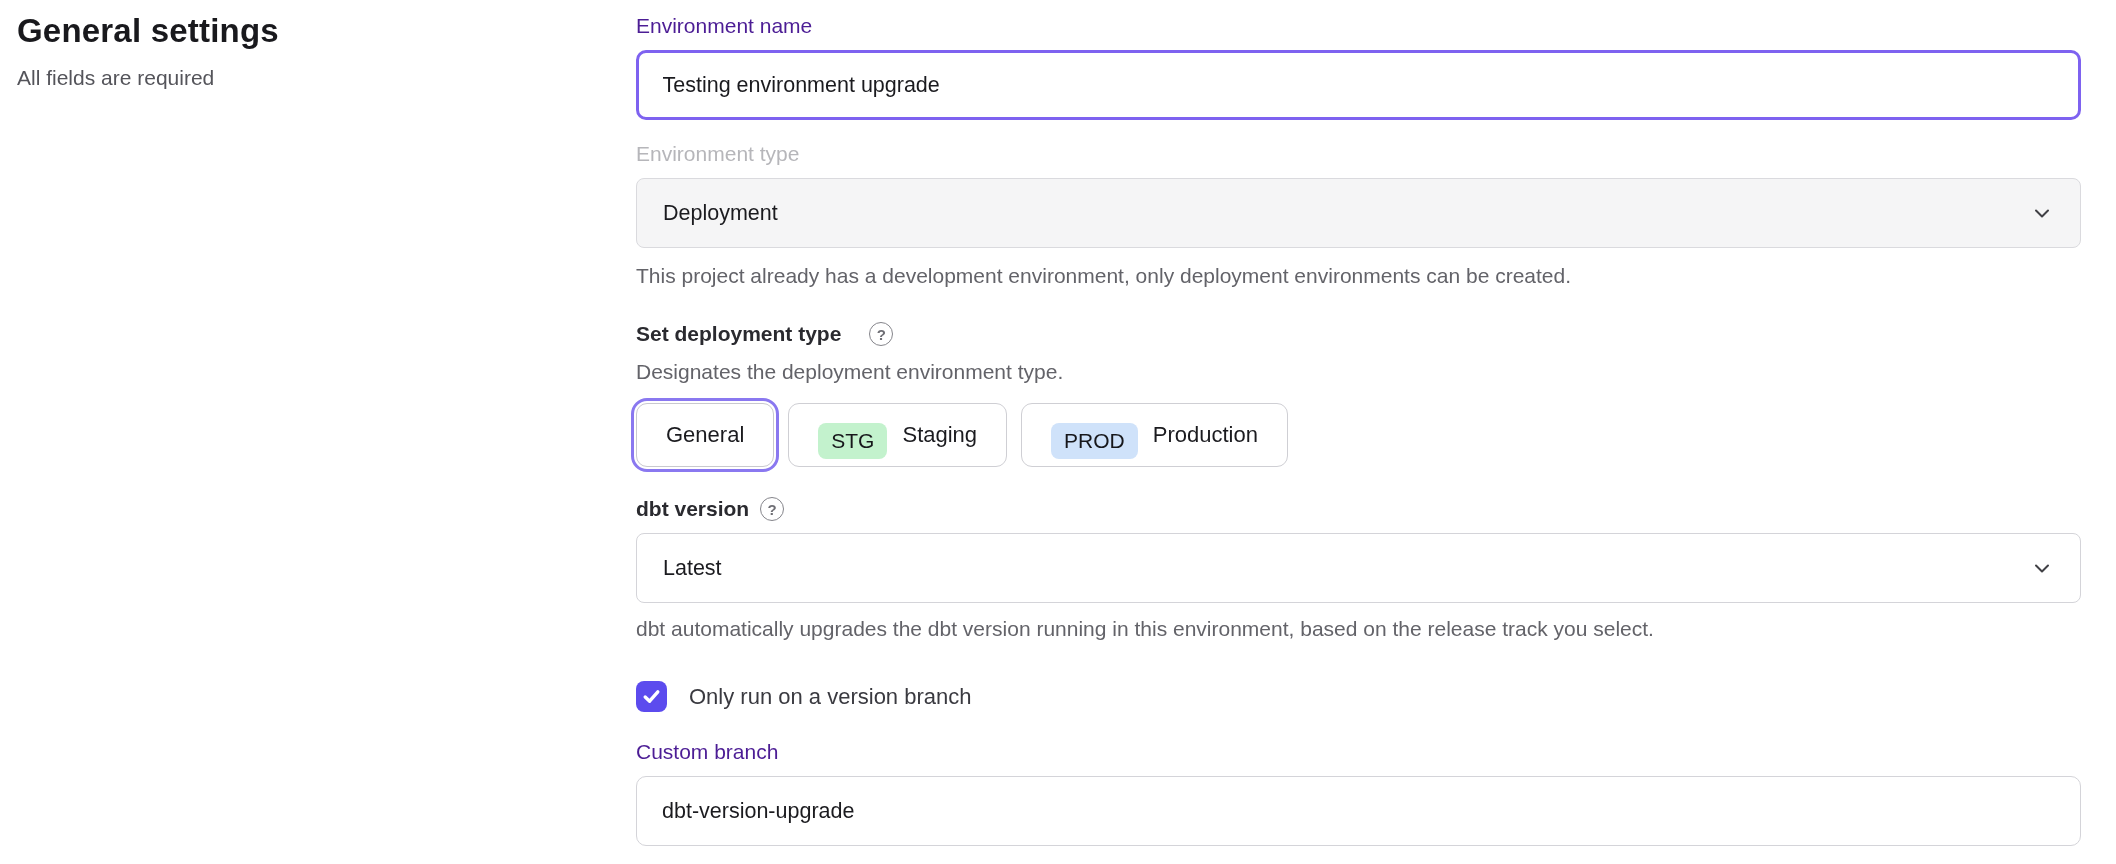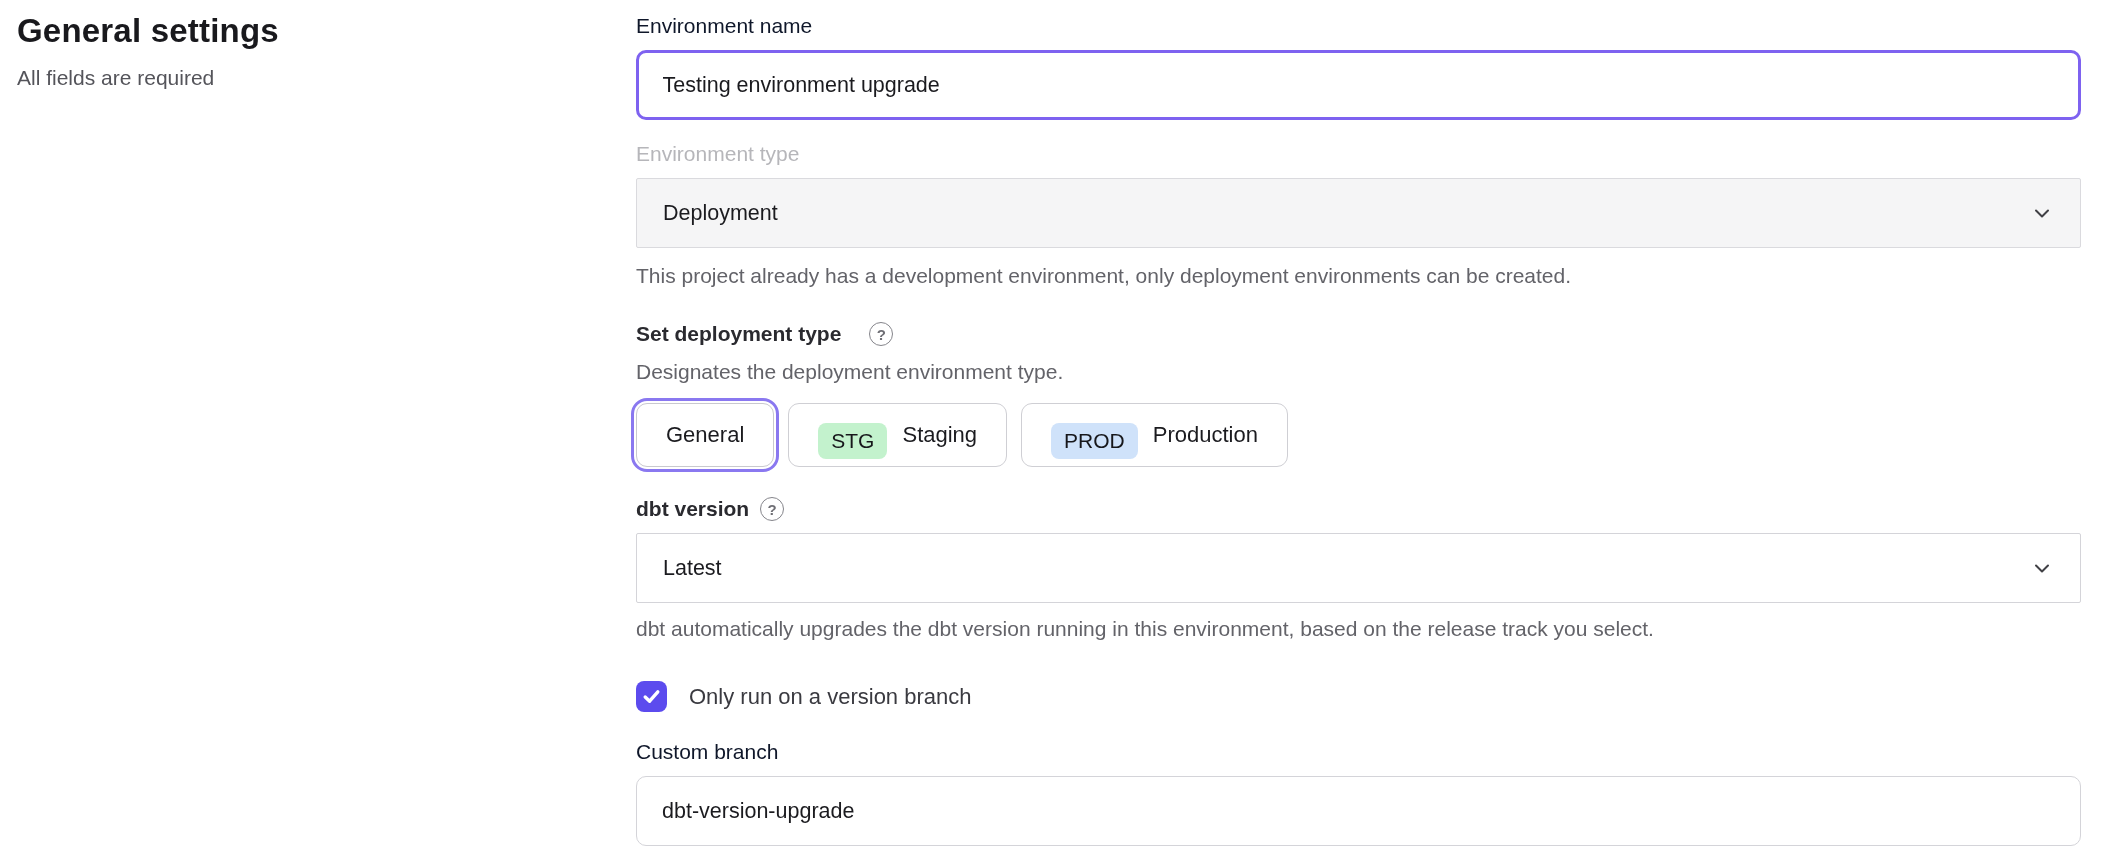--- a/index.html
+++ b/index.html
@@ -12,42 +12,42 @@
   .page { position:relative; width:2116px; height:864px; background:#fff; }
 
   
   .left-col { position:absolute; left:17px; top:12px; }
   .page-title { font-size:33px; font-weight:700; color:#19191d; letter-spacing:.2px; }
   .page-subtitle { margin-top:16px; font-size:21px; color:#54545a; }
 
   
   .form-col { position:absolute; left:636px; top:12px; width:1445px; }
 
-  .field-label { font-size:21px; font-weight:500; color:#0f172a; line-height:28px; }
+  .field-label { font-size:21px; font-weight:500; color:#4c1d95; line-height:28px; }
   .field-label.strong { font-weight:700; color:#2a2a2f; }
   .field-label.disabled { color:#b6b6ba; }
   .label-row { display:flex; align-items:center; gap:11px; }
 
   .help-icon {
     width:24px; height:24px; border:1.8px solid #85858b; border-radius:50%;
     color:#6e6e74; font-size:15px; font-weight:700;
     display:flex; align-items:center; justify-content:center; flex:0 0 auto;
   }
 
   .text-input {
     display:block; width:100%; height:70px; margin-top:10px;
     border:1.5px solid #d4d4d9; border-radius:10px; background:#fff;
     font-family:inherit; font-size:21.5px; color:#1b1b1f; padding:0 25px; outline:none;
   }
   .text-input.focused { border:3px solid #7e62f0; padding:0 23.5px; }
 
   .select-box {
     display:flex; align-items:center; justify-content:space-between;
     width:100%; height:70px; margin-top:10px; padding:0 26px;
-    border:1.5px solid #d4d4d9; border-radius:2px; background:#fff;
+    border:1.5px solid #d4d4d9; border-radius:8px; background:#fff;
     font-size:21.5px; color:#1b1b1f; cursor:pointer;
   }
   .select-box.disabled { background:#f5f5f6; border-color:#dadade; cursor:default; }
   .chevron { width:24px; height:24px; flex:0 0 auto; }
 
   .helper-text { margin-top:14px; font-size:21px; color:#636369; line-height:28px; }
 
   .mt-20 { margin-top:20px; }
   .mt-30 { margin-top:30px;gap:28px; }
   .mt-28 { margin-top:28px; }

